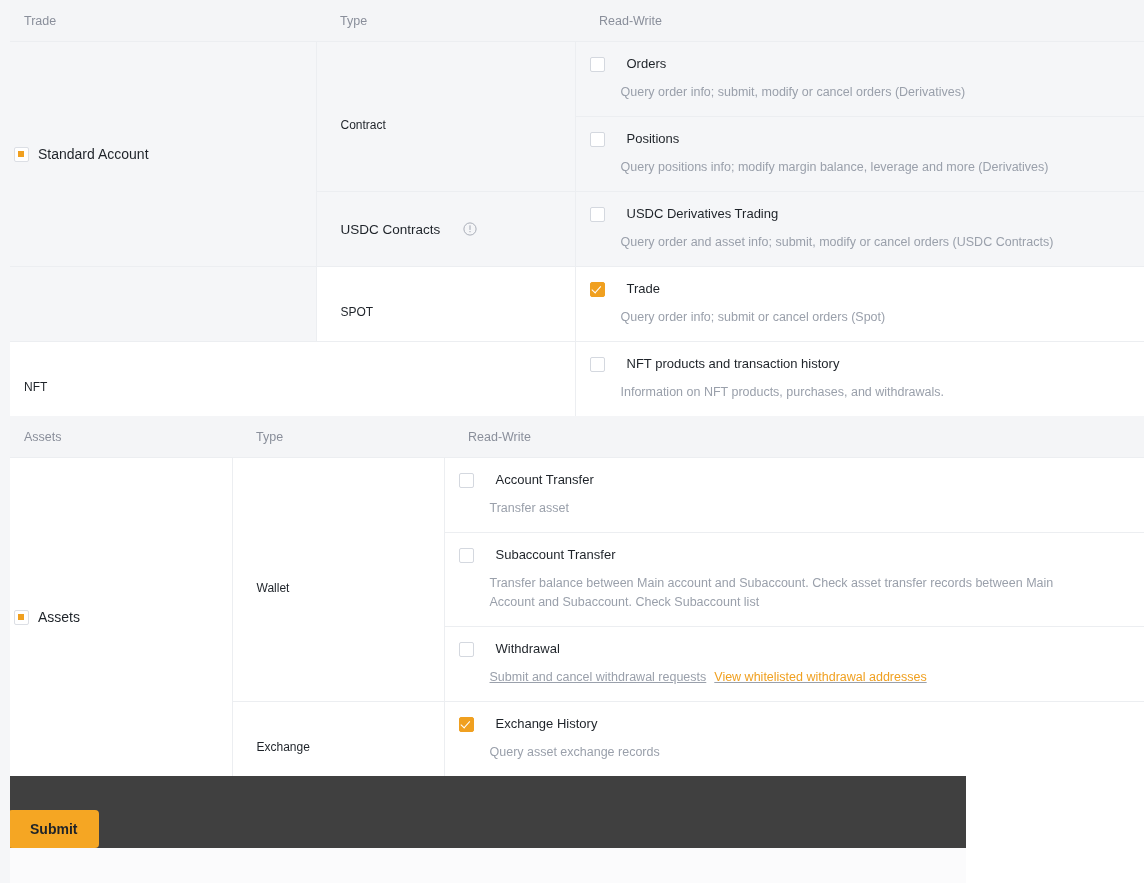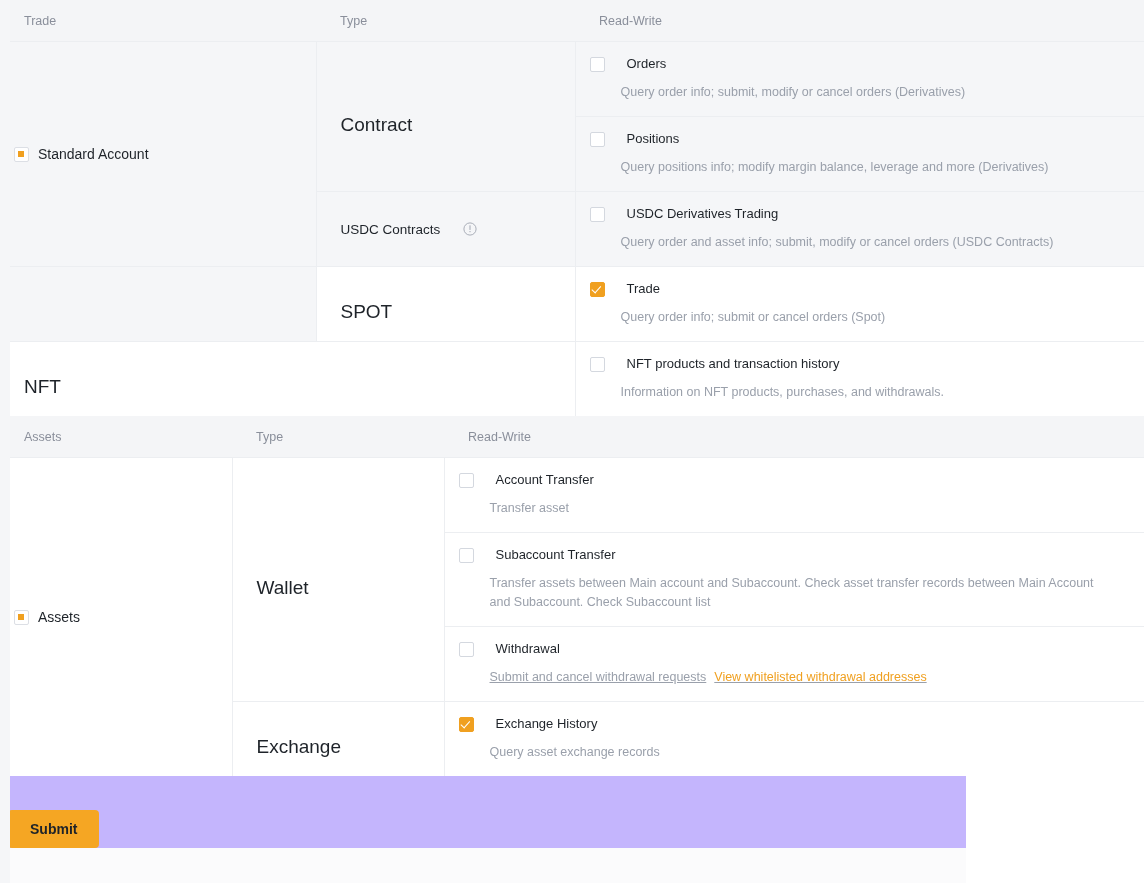--- a/index.html
+++ b/index.html
@@ -86,21 +86,21 @@
     color: #1e2329;
   }
   .type-cell {
     padding-left: 24px;
     font-size: 13.5px;
     color: #1e2329;
     display: flex;
     align-items: flex-start;
     gap: 23px;
   }
-  .type-label-only { padding-left: 24px; font-size: 19px; color: #1e2329; margin-top: 16px; }
+  .type-label-only { padding-left: 24px; font-size: 12px; color: #1e2329; margin-top: 16px; }
 
   
   .perm-block {
     padding: 14px 16px 14px 14px;
   }
   .perm-row {
     display: flex;
     align-items: center;
     gap: 22px;
   }
@@ -175,21 +175,21 @@
     width: 14px;
     height: 14px;
     line-height: 0;
     cursor: pointer;
   }
   .info-icon svg { display: block; }
 
   
   .submit-wrap {
     padding: 34px 0 0 8px;
-    background: #c4b5fd;
+    background: #404040;
   }
   .submit-btn {
     display: inline-block;
     background: #f5a623;
     color: #1e2329;
     border: none;
     border-radius: 4px;
     font-family: "Liberation Sans", sans-serif;
     font-size: 14px;
     font-weight: bold;
@@ -347,21 +347,21 @@
         </td>
       </tr>
 
       <tr>
         <td class="no-right">
           <div class="perm-block">
             <div class="perm-row">
               <span class="cb unchecked"></span>
               <span class="perm-label">Subaccount Transfer</span>
             </div>
-            <div class="perm-desc wide">Transfer assets between Main account and Subaccount. Check asset transfer records between Main Account and Subaccount. Check Subaccount list</div>
+            <div class="perm-desc wide">Transfer balance between Main account and Subaccount. Check asset transfer records between Main Account and Subaccount. Check Subaccount list</div>
           </div>
         </td>
       </tr>
 
       <tr>
         <td class="no-right">
           <div class="perm-block">
             <div class="perm-row">
               <span class="cb unchecked"></span>
               <span class="perm-label">Withdrawal</span>

